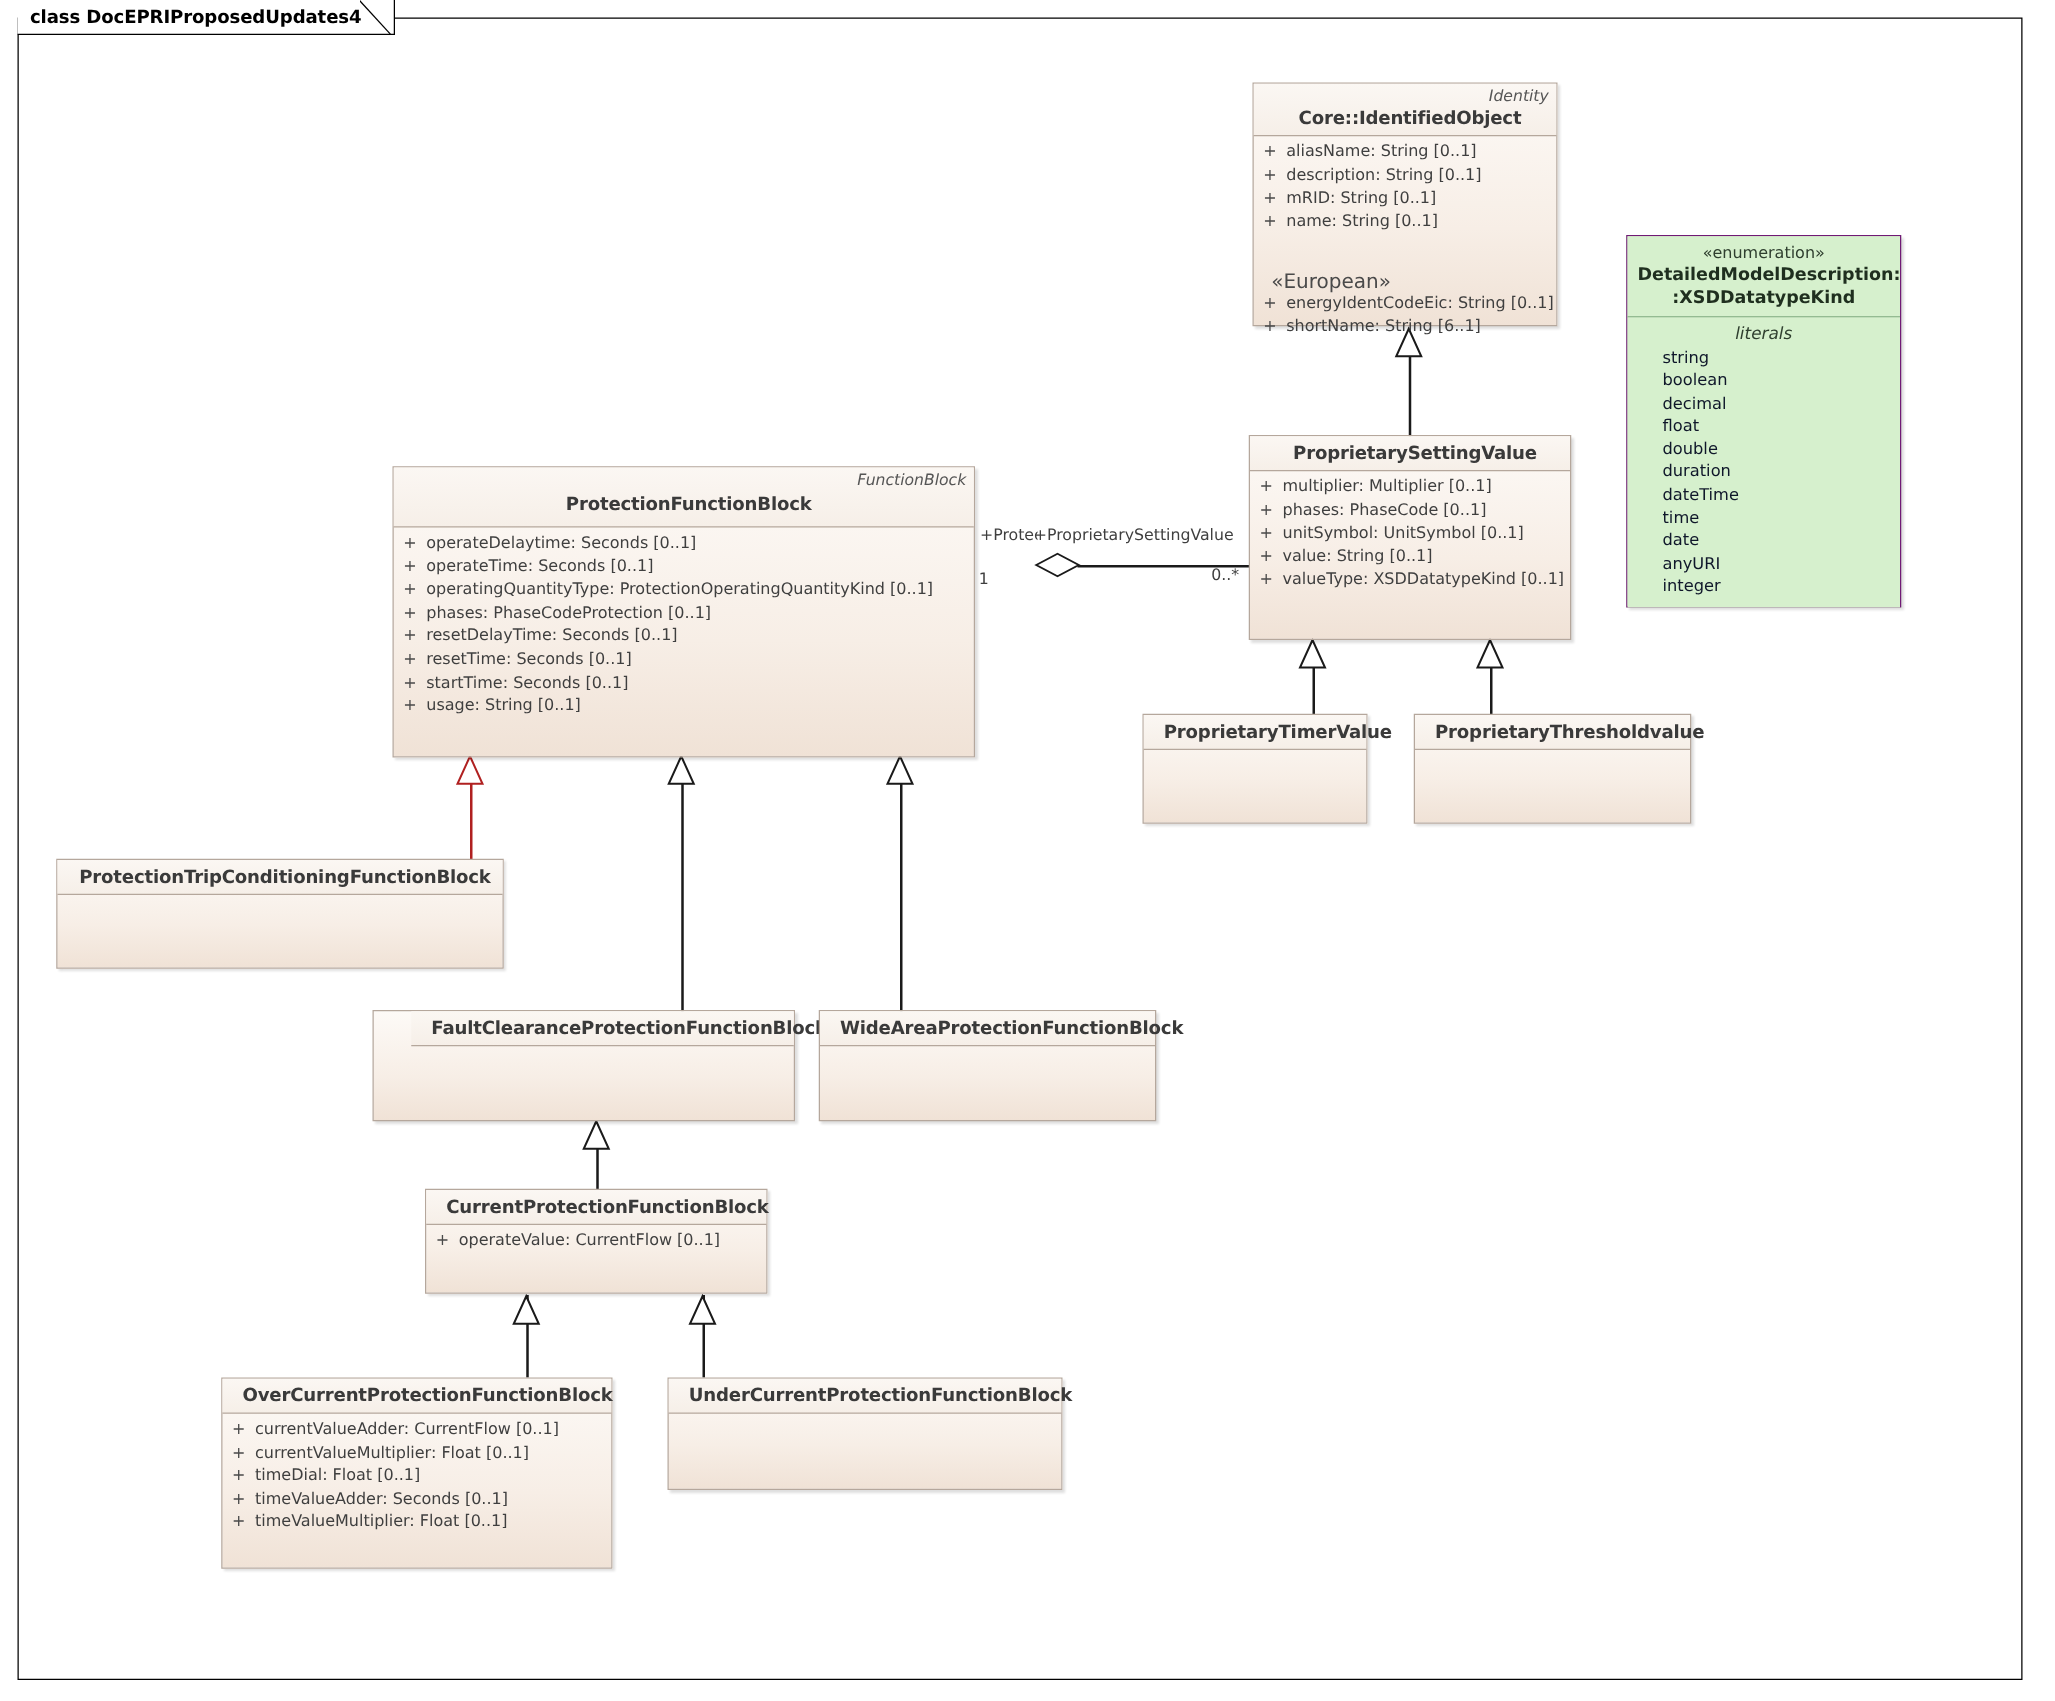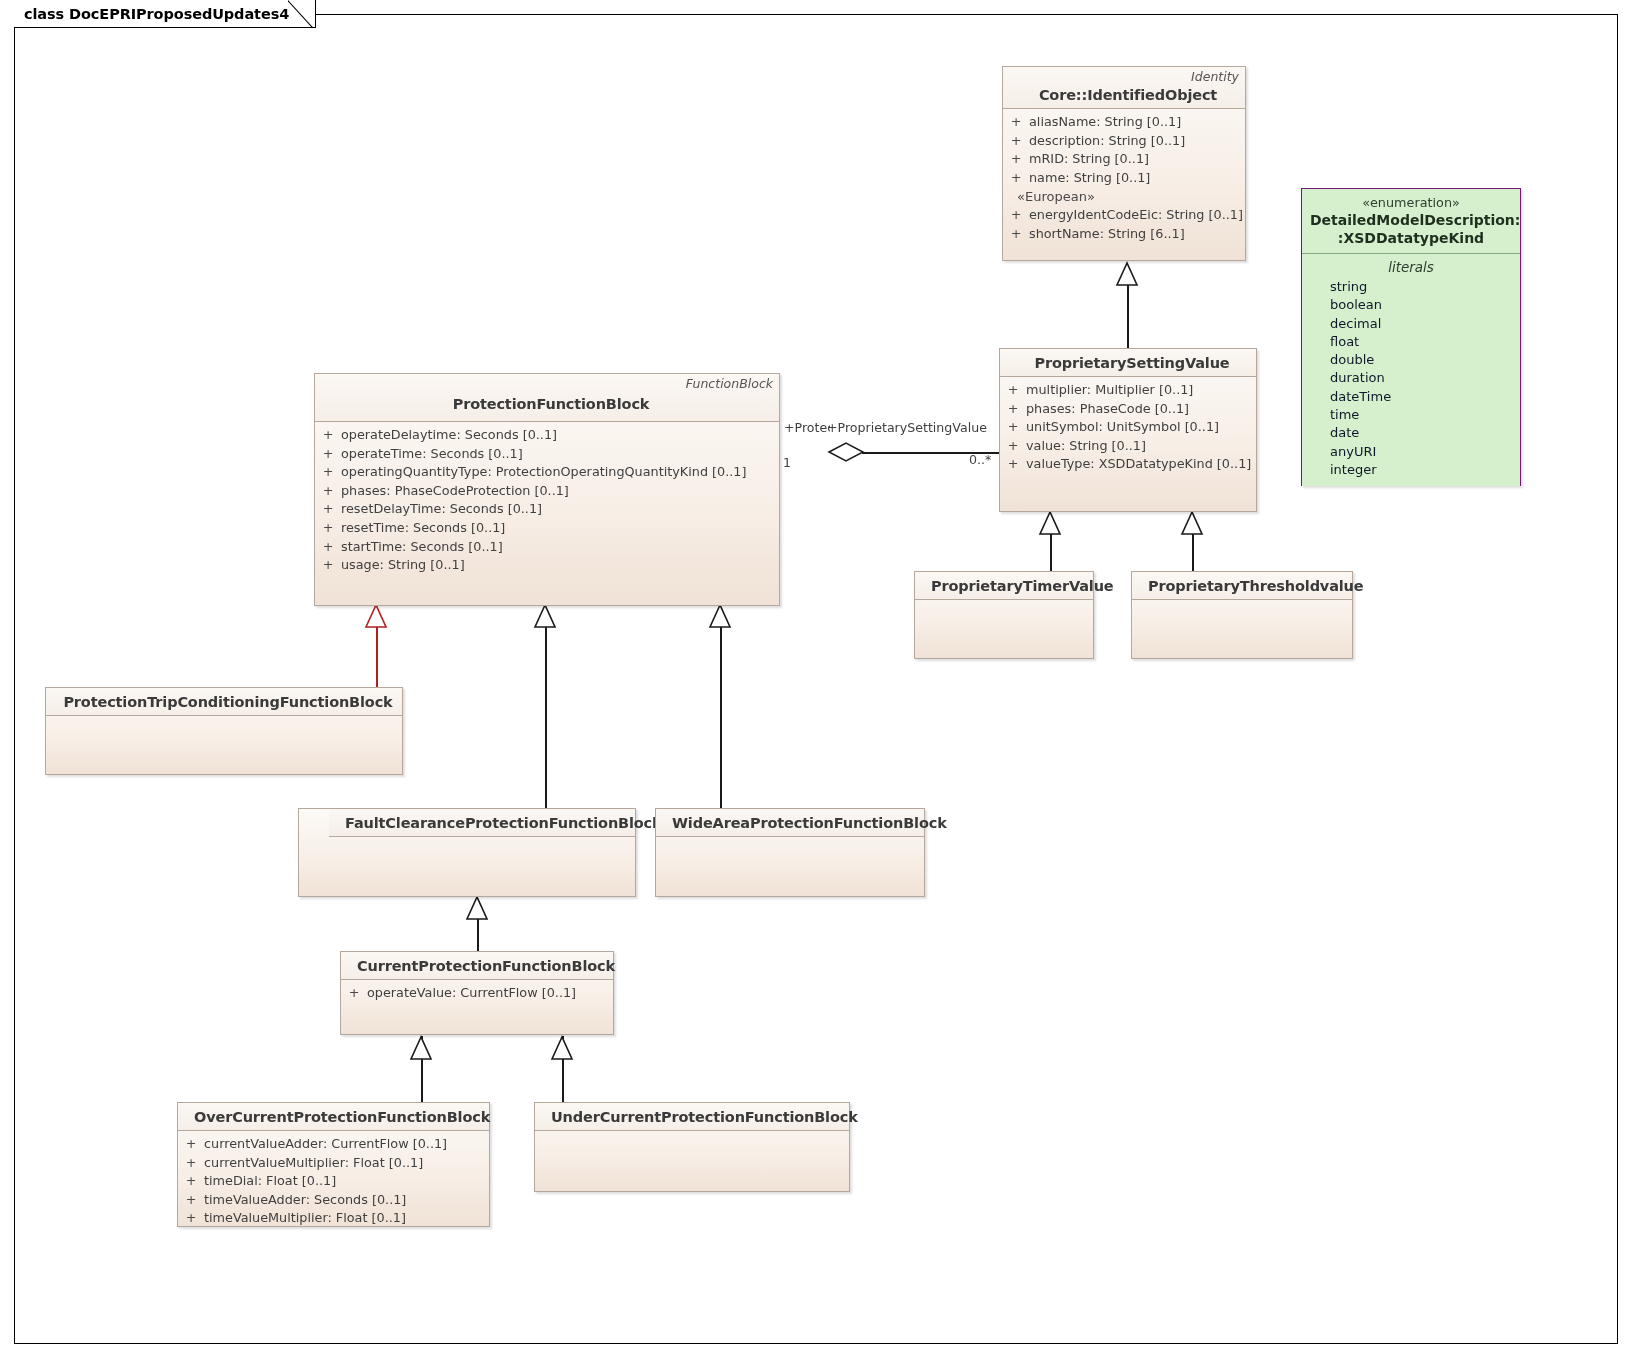--- a/index.html
+++ b/index.html
@@ -22,21 +22,21 @@
        box-shadow:2px 2px 2px rgba(0,0,0,0.13);}
   .cls .hdr{position:relative;box-sizing:border-box;padding:4px 8px 5px 8px;
             background:linear-gradient(180deg,#fbf7f3 0%,#f6efe8 100%);}
   .cls.sep .hdr{border-bottom:1px solid #b5a79c;padding-left:16px;}
   .cls .title{font-size:14.5px;font-weight:bold;color:#3a3a3a;text-align:center;white-space:nowrap;letter-spacing:-0.15px;}
   .cls .stereo-tr{position:absolute;right:6px;top:2px;font-size:12.5px;font-style:italic;color:#555;white-space:nowrap;}
   .cls .body{padding:4px 0 6px 0;}
   .attr{display:flex;font-size:12.8px;color:#3f3f3f;line-height:18.6px;white-space:nowrap;}
   .attr .vis{width:26px;text-align:center;flex:0 0 26px;color:#4a4a4a;}
   .attr .txt{padding-right:8px;}
-  .group-lbl{font-size:13px;color:#4a4a4a;line-height:19px;padding-left:14px;white-space:nowrap;}
+  .group-lbl{font-size:16px;color:#4a4a4a;line-height:19px;padding-left:14px;white-space:nowrap;margin-top:28px;}
 
   
   .enum{position:absolute;box-sizing:border-box;border:1px solid #701a75;
         background:#d6f0cd;box-shadow:2px 2px 2px rgba(0,0,0,0.13);}
   .enum .hdr{padding:5px 8px 6px 8px;border-bottom:1px solid #7fa97f;background:#d6f0cd;text-align:center;}
   .enum .stereo{font-size:12.8px;color:#2f3f2f;line-height:17px;}
   .enum .title{font-size:14px;font-weight:bold;color:#1f2f1f;line-height:18px;white-space:nowrap;}
   .enum .body{padding:3px 0 7px 0;background:#d6f0cd;}
   .enum .lit-hdr{font-size:13.5px;font-style:italic;color:#2f3f2f;text-align:center;line-height:21px;}
   .enum .lit{font-size:13px;color:#0f172a;line-height:18.3px;padding-left:28px;white-space:nowrap;}
@@ -275,21 +275,21 @@
       <div class="title" style="margin-top:2px;">CurrentProtectionFunctionBlock</div>
     </div>
     <div class="body">
       <div class="attr">
           <span class="vis">+</span>
           <span class="txt">operateValue: CurrentFlow [0..1]</span>
         </div>
     </div>
   </div>
 
-  <div class="cls sep" style="left:177px;top:1102px;width:313px;height:125px;">
+  <div class="cls sep" style="left:177px;top:1102px;width:313px;height:153px;">
     <div class="hdr" style="height:28px;">
       <div class="title" style="margin-top:2px;">OverCurrentProtectionFunctionBlock</div>
     </div>
     <div class="body">
       <div class="attr">
           <span class="vis">+</span>
           <span class="txt">currentValueAdder: CurrentFlow [0..1]</span>
         </div>
       <div class="attr">
           <span class="vis">+</span>

